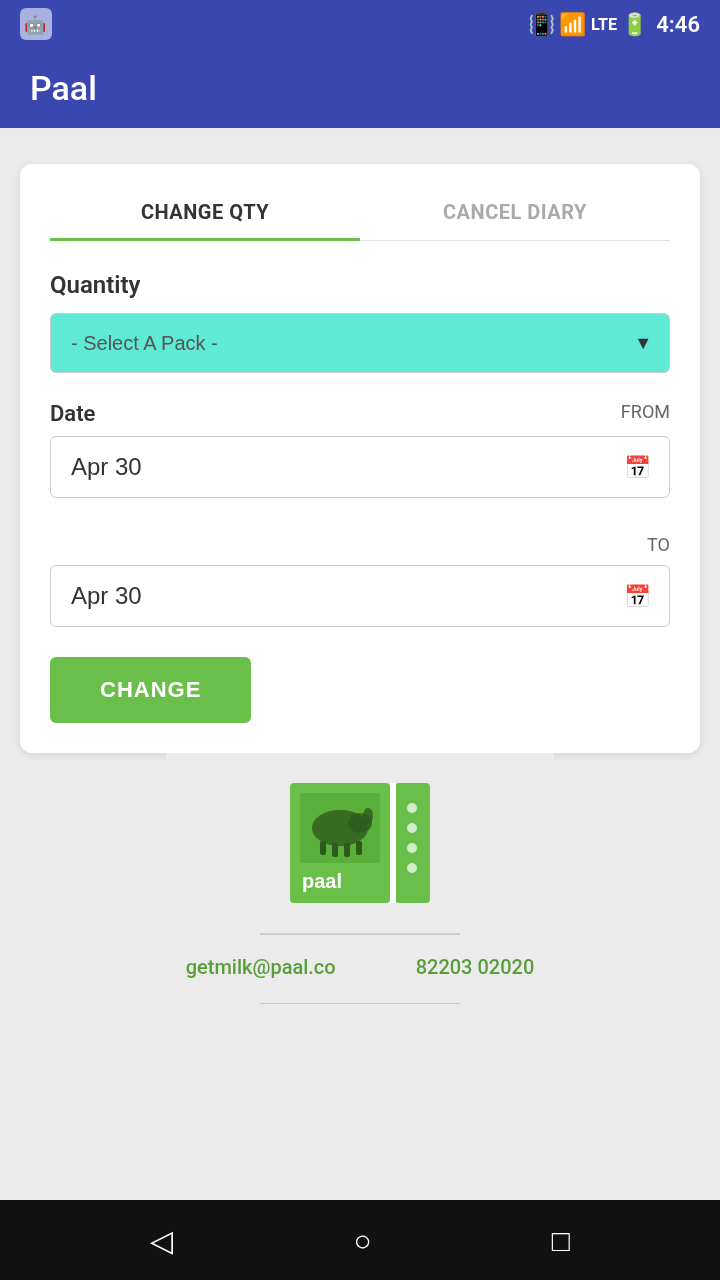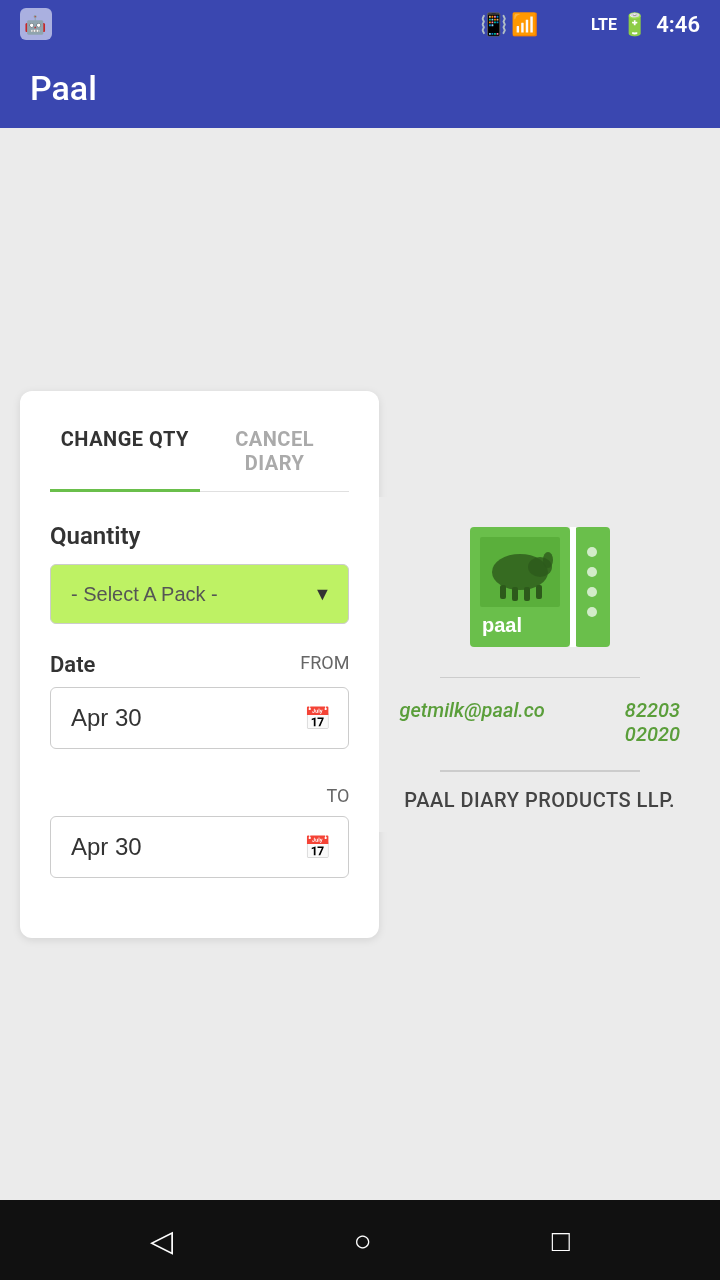--- a/index.html
+++ b/index.html
@@ -61,23 +61,23 @@
     .app-bar-title {
       color: white;
       font-size: 34px;
       font-weight: 500;
     }
 
     
     .content {
       flex: 1;
       background: #ebebeb;
-      padding: 8px 20px;
-      display: flex;
-      flex-direction: row;
+      padding: 36px 20px;
+      display: flex;
+      flex-direction: column;
       align-items: center;
     }
 
     
     .card {
       background: white;
       border-radius: 12px;
       width: 100%;
       padding: 20px 30px 30px 30px;
       box-shadow: 0 2px 8px rgba(0,0,0,0.1);
@@ -127,21 +127,21 @@
       margin-bottom: 28px;
     }
     .select-field {
       width: 100%;
       padding: 18px 20px;
       border: 1.5px solid #ccc;
       border-radius: 6px;
       font-size: 20px;
       color: #555;
       appearance: none;
-      background: #bef264;
+      background: #5eead4;
       cursor: pointer;
     }
     .select-arrow {
       position: absolute;
       right: 18px;
       top: 50%;
       transform: translateY(-50%);
       font-size: 18px;
       color: #333;
       pointer-events: none;
@@ -232,21 +232,20 @@
       width: 200px;
       height: 1.5px;
       background: #ccc;
       margin: 10px 0 20px 0;
     }
 
     .footer-contacts {
       display: flex;
       gap: 80px;
       margin-bottom: 10px;
-      font-style: italic;
     }
     .footer-contact {
       color: #5a9e3a;
       font-size: 20px;
       font-weight: 500;
     }
 
     .footer-divider2 {
       width: 200px;
       height: 1.5px;
@@ -282,21 +281,21 @@
 <body>
 
 <div class="status-bar">
   <div class="status-bar-left">
     <div class="status-bar-icon">🤖</div>
   </div>
   <div class="status-bar-right">
     <div class="signal-icons">
       <span>📳</span>
       <span>📶</span>
-      <span style="font-size:16px;font-weight:700;margin-left:48px;">LTE</span>
+      <span style="font-size:16px;font-weight:700;">LTE</span>
       <span>🔋</span>
     </div>
     <span>4:46</span>
   </div>
 </div>
 
 <div class="app-bar">
   <span class="app-bar-title">Paal</span>
 </div>
 
@@ -340,20 +339,21 @@
       <div class="date-to-header">
         <span class="date-sublabel">TO</span>
       </div>
       <div class="date-input-wrapper">
         <input class="date-input" type="text" value="Apr 30" readonly="" style="">
         <span class="calendar-icon">📅</span>
       </div>
     </div>
 
     
+    <button class="change-btn">CHANGE</button>
 
   </div>
 
   <div class="footer">
 
     <svg class="footer-logo" viewBox="0 0 140 120" xmlns="http://www.w3.org/2000/svg">
 
       <rect x="0" y="0" width="100" height="120" fill="#6abf4b" rx="4"></rect>
       <rect x="105" y="0" width="35" height="120" fill="#6abf4b" rx="4"></rect>
 
@@ -380,21 +380,20 @@
 
     <div class="footer-divider"></div>
 
     <div class="footer-contacts">
       <span class="footer-contact">getmilk@paal.co</span>
       <span class="footer-contact">82203 02020</span>
     </div>
 
     <div class="footer-divider2"></div>
 
-    <span class="footer-company">PAAL DIARY PRODUCTS LLP.</span>
 
   </div>
 
 </div>
 
 <div class="nav-bar">
   <span class="nav-icon">◁</span>
   <span class="nav-icon">○</span>
   <span class="nav-icon">□</span>
 </div>

